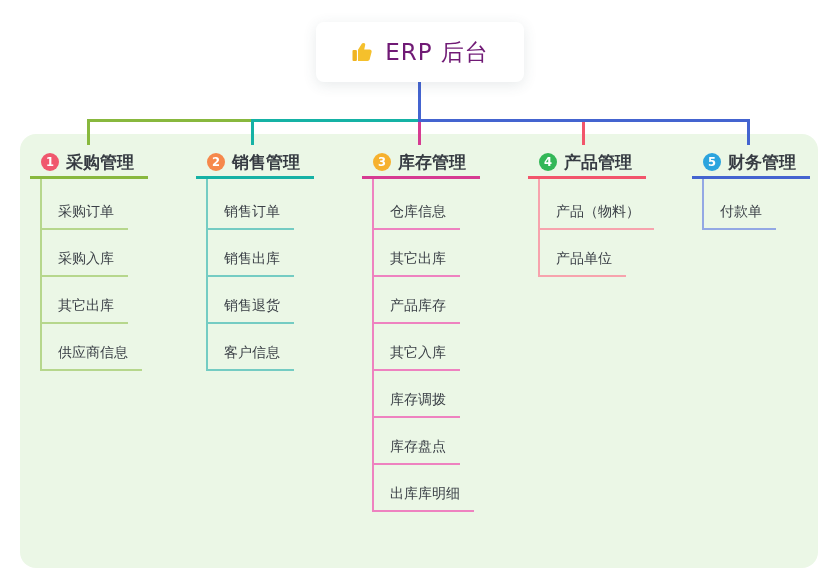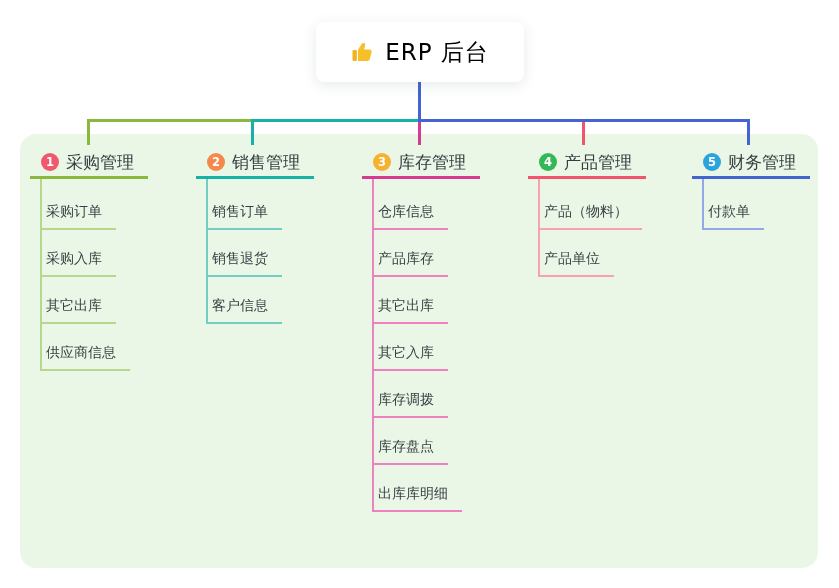--- a/index.html
+++ b/index.html
@@ -9,54 +9,54 @@
     font-family:"DejaVu Sans","Liberation Sans",sans-serif;
   }
   
   .root-card{
     position:absolute;left:316px;top:22px;width:208px;height:60px;
     background:#ffffff;border-radius:8px;
     box-shadow:0 3px 14px rgba(60,80,90,.12);
     display:flex;align-items:center;justify-content:center;gap:10px;
   }
   .root-card .root-label{
-    font-size:23px;color:#000000;font-weight:500;letter-spacing:1px;
+    font-size:23px;color:#701a75;font-weight:500;letter-spacing:1px;
   }
   .thumb{width:24px;height:24px;display:block;}
   
   .seg{position:absolute;}
   
   .panel{
     position:absolute;left:20px;top:134px;width:798px;height:434px;
     background:#ebf7e6;border-radius:16px;
   }
   
   .branch{position:absolute;top:148px;width:118px;}
   .branch-head{
     height:28px;display:flex;align-items:center;padding-left:11px;box-sizing:border-box;
   }
   .badge{
     width:18px;height:18px;border-radius:50%;flex:0 0 18px;
     color:#fff;font-size:11.5px;line-height:18px;text-align:center;font-weight:700;
   }
   .branch-title{
-    margin-left:7px;font-size:17px;font-weight:400;color:#363b42;white-space:nowrap;
+    margin-left:7px;font-size:17px;font-weight:700;color:#363b42;white-space:nowrap;
   }
   .branch-underline{height:3px;width:100%;background:var(--line);}
   .children{
     margin-left:10px;border-left:2px solid var(--light);
   }
   .child{
     height:47px;display:flex;align-items:flex-end;white-space:nowrap;
   }
   .child:first-child{height:51px;}
   .child-inner{
     display:inline-block;
     border-bottom:2px solid var(--light);
-    padding:0 14px 7px 4px;
+    padding:0 14px 7px 16px;
     font-size:14px;color:#3a3f46;
   }
 </style>
 </head>
 <body>
 
 <div class="panel"></div>
 
 <div class="seg" style="left: 87px; top: 119px; width: 334px; height: 3px; background-color: rgb(136, 184, 62);"></div>
 <div class="seg" style="left: 87px; top: 119px; width: 3px; height: 26px; background-color: rgb(136, 184, 62);"></div>
@@ -104,43 +104,46 @@
   <div class="branch-head">
     <span class="badge" style="background-color: rgb(246, 136, 75);">2</span>
     <span class="branch-title">销售管理</span>
   </div>
   <div class="branch-underline"></div>
   <div class="children">
     <div class="child">
         <span class="child-inner">销售订单</span>
       </div>
     <div class="child">
+        <span class="child-inner">销售出库</span>
+      </div>
+    <div class="child">
         <span class="child-inner">销售退货</span>
       </div>
     <div class="child">
         <span class="child-inner">客户信息</span>
       </div>
   </div>
 </div>
 
 <div class="branch" style="left: 362px; --line: #d63b92; --light: #ee82c0;">
   <div class="branch-head">
     <span class="badge" style="background-color: rgb(246, 177, 46);">3</span>
     <span class="branch-title">库存管理</span>
   </div>
   <div class="branch-underline"></div>
   <div class="children">
     <div class="child">
         <span class="child-inner">仓库信息</span>
       </div>
     <div class="child">
-        <span class="child-inner">产品库存</span>
+        <span class="child-inner">其它出库</span>
       </div>
     <div class="child">
-        <span class="child-inner">其它出库</span>
+        <span class="child-inner">产品库存</span>
       </div>
     <div class="child">
         <span class="child-inner">其它入库</span>
       </div>
     <div class="child">
         <span class="child-inner">库存调拨</span>
       </div>
     <div class="child">
         <span class="child-inner">库存盘点</span>
       </div>

